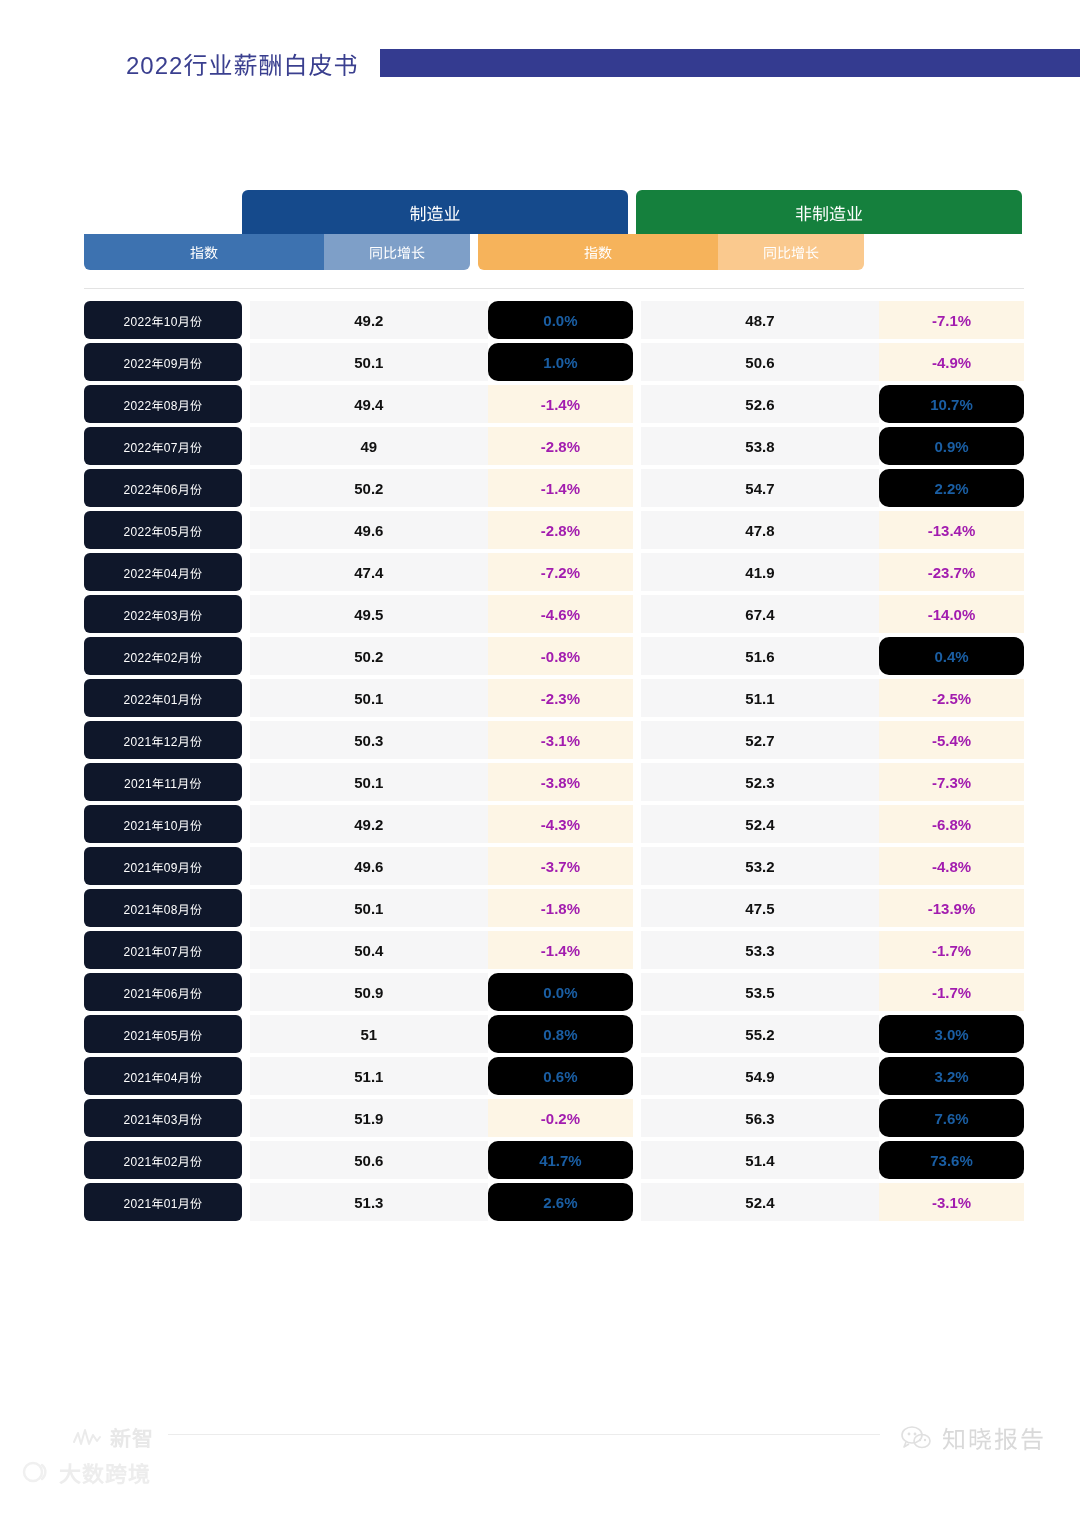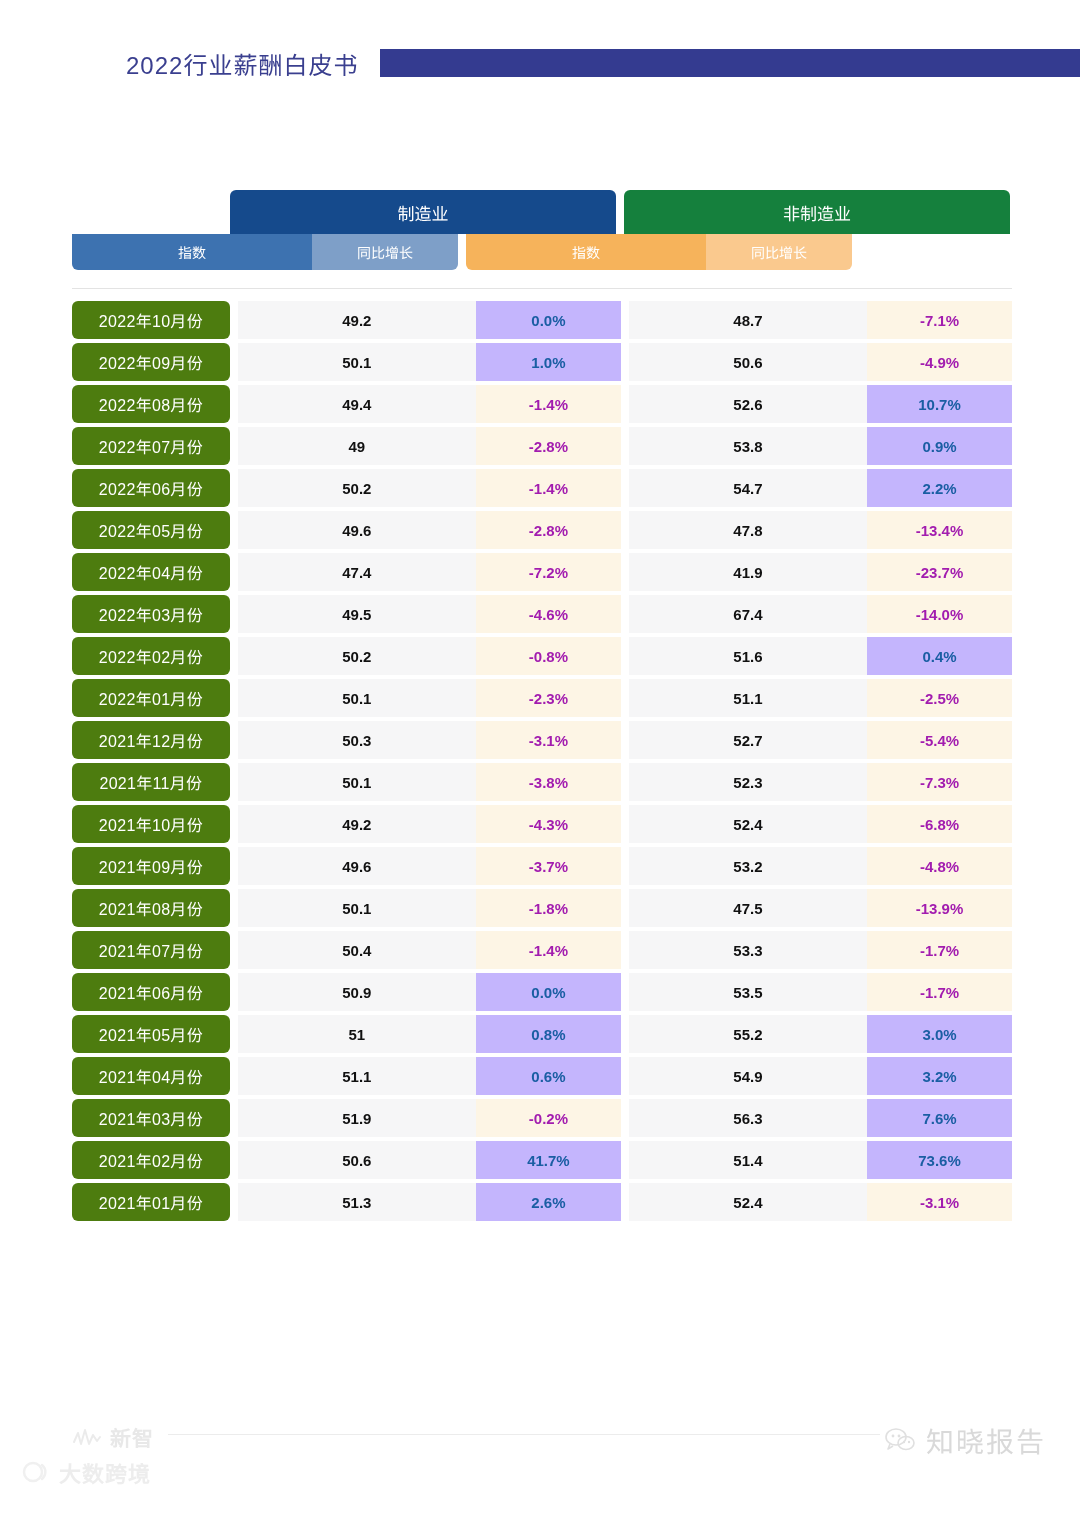--- a/index.html
+++ b/index.html
@@ -38,21 +38,21 @@
     margin-left: 22px;
     flex: 1 1 auto;
     height: 28px;
     background: #343b90;
   }
 
   
   .table-wrap {
     position: absolute;
     top: 190px;
-    left: 72px;
+    left: 84px;
     width: 940px;
   }
 
   
   .head-groups {
     display: flex;
     height: 44px;
     margin-left: 158px;
   }
   .head-groups .grp {
@@ -94,23 +94,23 @@
   
   .rows { margin-top: 12px; }
 
   .row {
     display: flex;
     height: 38px;
     margin-bottom: 4px;
   }
   .row .month {
     width: 159px;
-    background: #4d7c0f;
+    background: #0f172a;
     color: #ffffff;
-    font-size: 16px;
+    font-size: 12px;
     display: flex;
     align-items: center;
     justify-content: center;
     border-radius: 6px;
     letter-spacing: 0.3px;
   }
   .row .mgap { width: 8px; }
   .row .cell {
     display: flex;
     align-items: center;
@@ -120,21 +120,21 @@
   .cell.idx {
     width: 240px;
     background: #f6f6f7;
     color: #111111;
     font-weight: 600;
   }
   .cell.yoy {
     width: 146px;
     font-weight: 600;
   }
-  .cell.yoy.pos { background: #c4b5fd; color: #1a5ea3; }
+  .cell.yoy.pos { background: #000000; color: #1a5ea3; border-radius: 10px; }
   .cell.yoy.neg { background: #fdf5e5; color: #a21caf; }
   .cell.grpgap  { width: 8px; background: #ffffff; }
 
   
   .footer {
     position: absolute;
     left: 0;
     bottom: 0;
     width: 1080px;
     height: 120px;
@@ -178,21 +178,21 @@
   }
   .wm-right {
     position: absolute;
     right: 34px;
     top: 12px;
     display: flex;
     align-items: center;
     gap: 9px;
   }
   .wm-right .txt3 {
-    font-size: 28px;
+    font-size: 24px;
     color: #d9d9d9;
     font-weight: 400;
     letter-spacing: 2px;
   }
 </style>
 </head>
 <body>
 
 <div class="page-header">
   <div class="title">2022行业薪酬白皮书</div>

